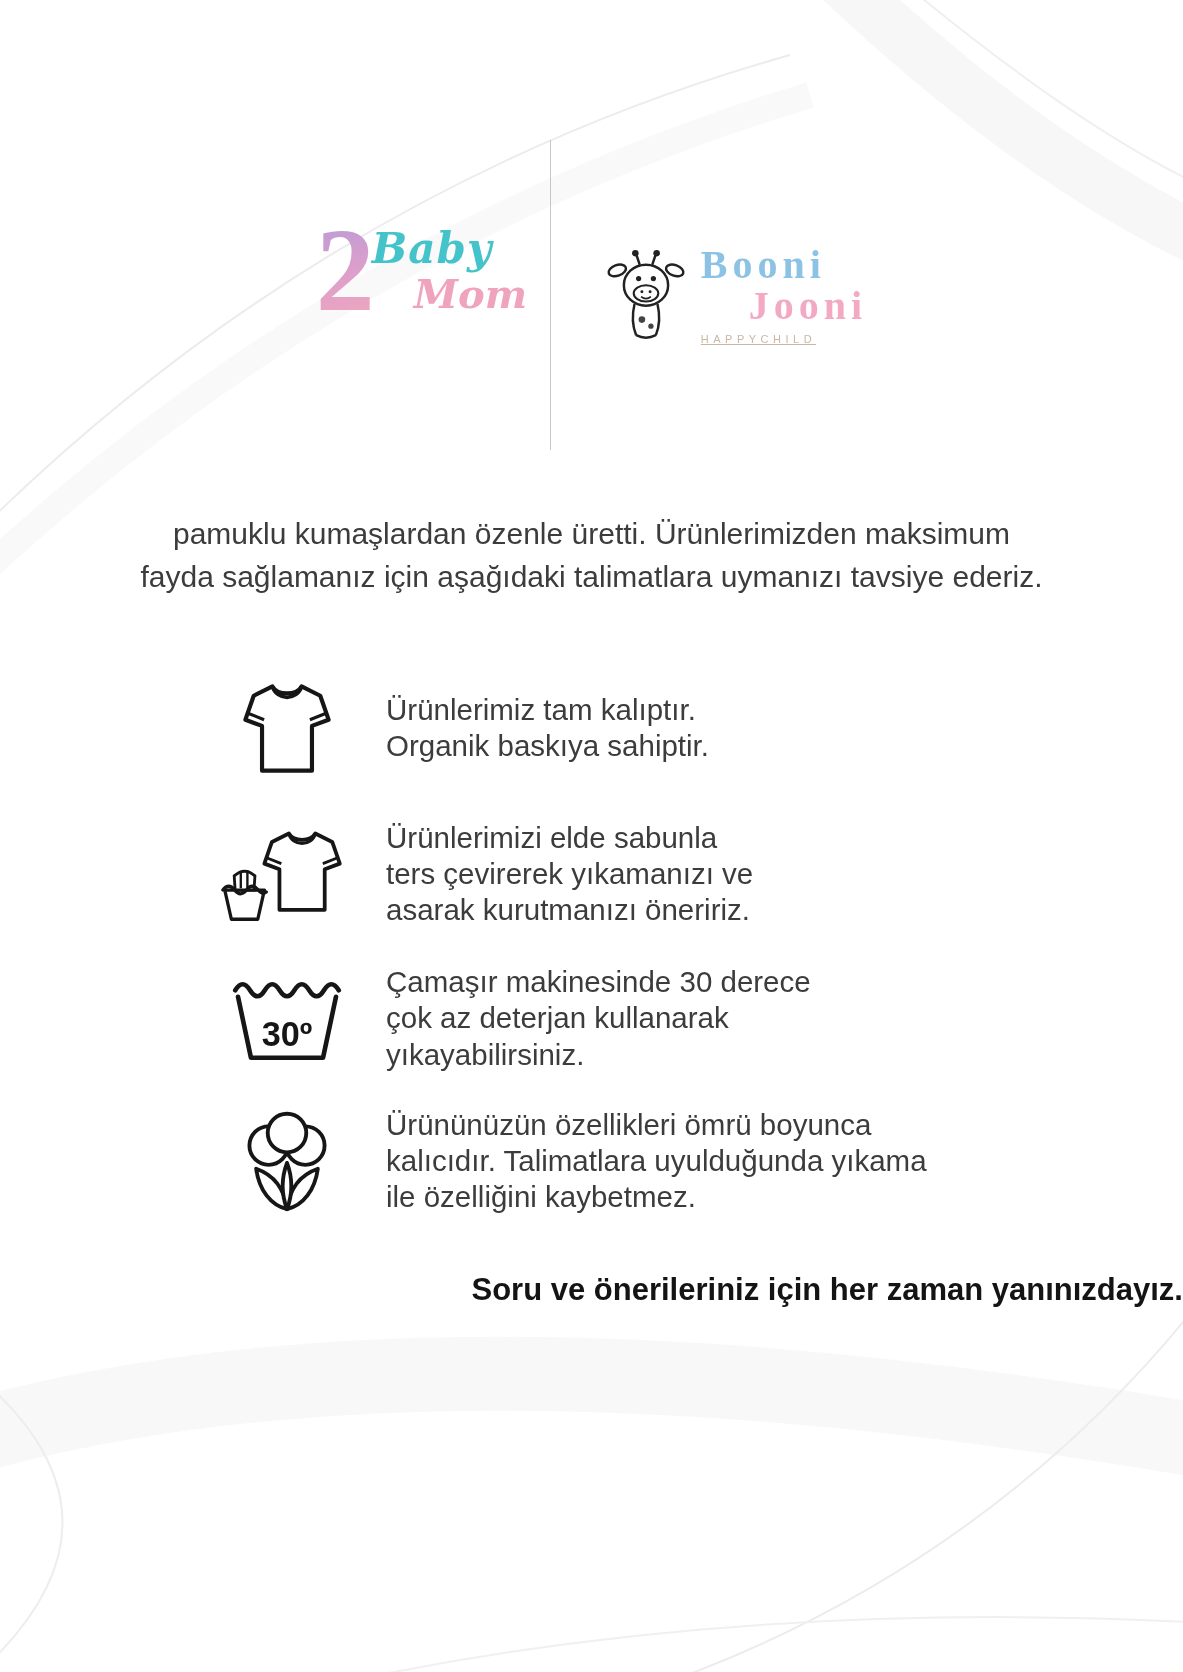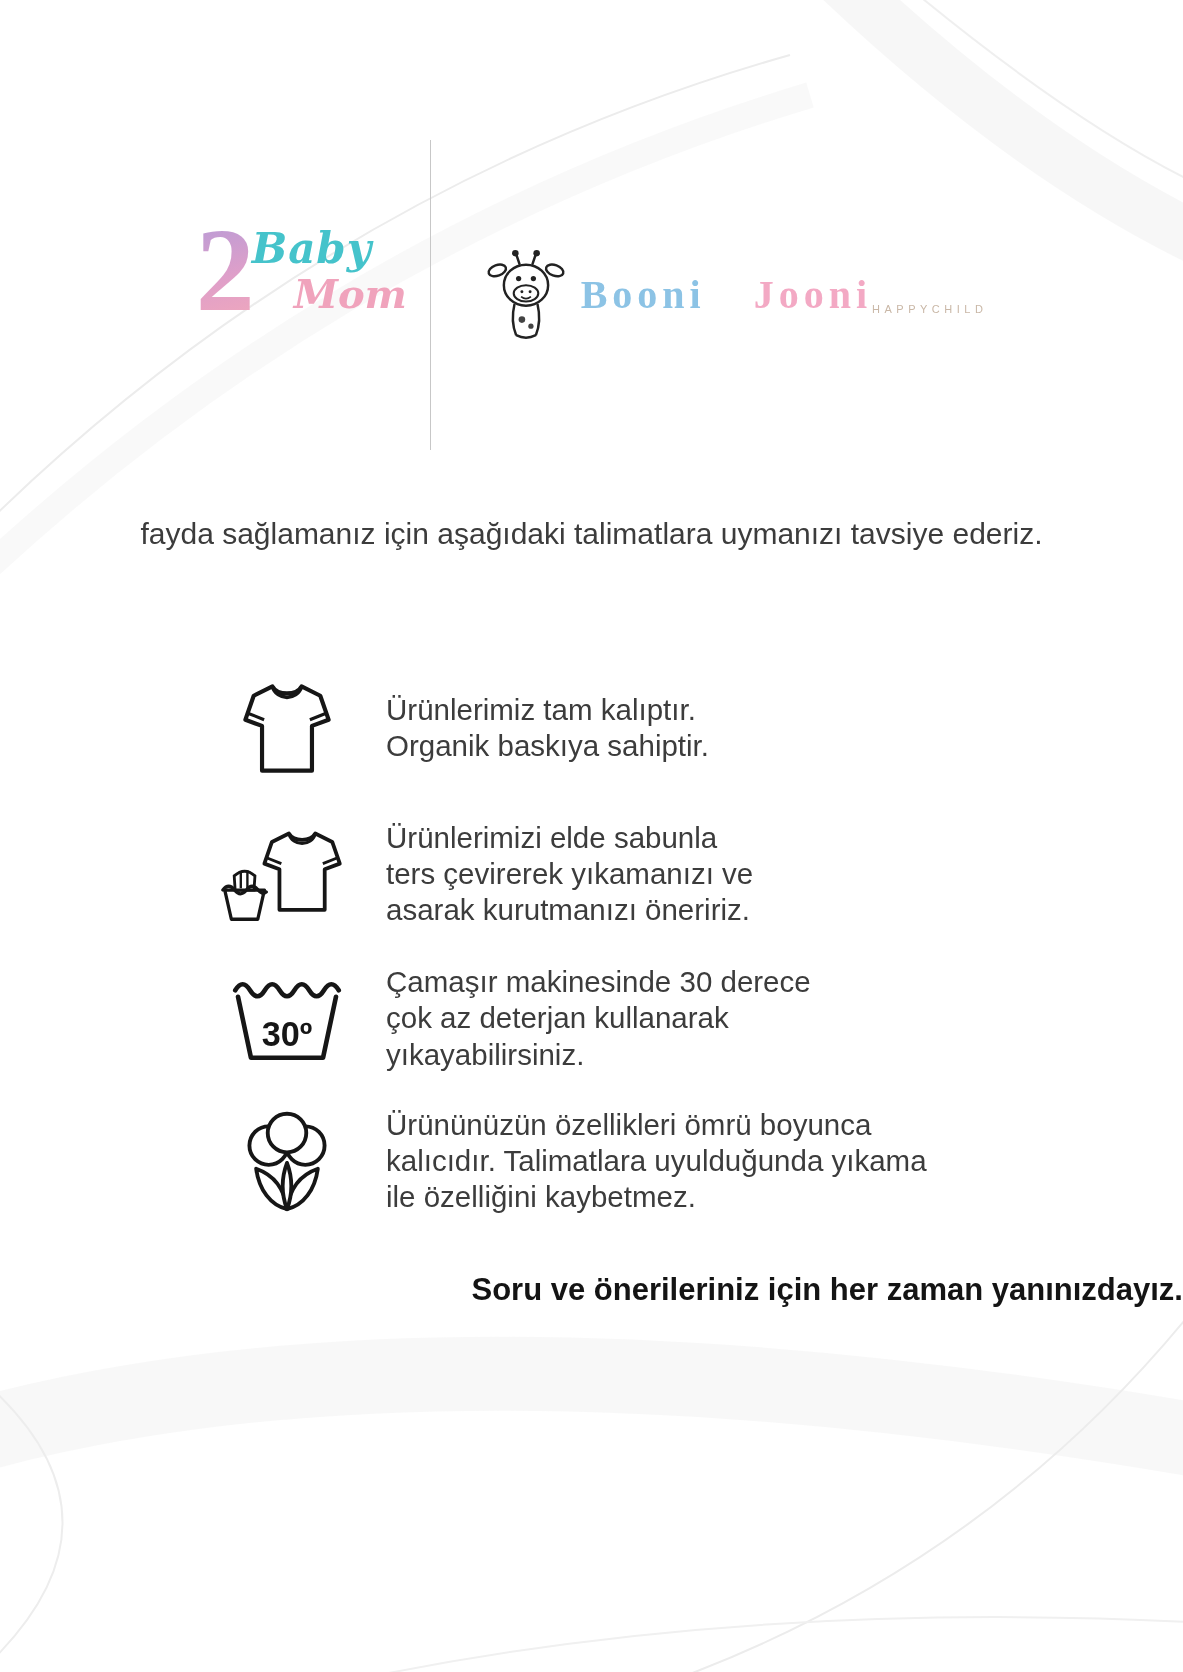--- a/index.html
+++ b/index.html
@@ -45,31 +45,31 @@
     font-size:42px; line-height:1; color:#45c3cb; letter-spacing:1px;
   }
   .mom {
     font-family:"DejaVu Serif", serif; font-style:italic; font-weight:700;
     font-size:40px; line-height:1; color:#f0a3bc;
     margin-top:4px; margin-left:42px;
   }
 
   .logo-right { display:flex; align-items:center; gap:14px; }
   .giraffe { width:82px; height:104px; }
-  .booni-block { display:flex; flex-direction:row; align-items:flex-end; }
+  .booni-block { display:flex; flex-direction:column; align-items:flex-start; }
   .booni {
     font-family:"Liberation Serif", serif; font-weight:700;
     font-size:40px; line-height:1.02; letter-spacing:5px; color:#8cc3e5;
   }
   .jooni {
     font-family:"Liberation Serif", serif; font-weight:700;
     font-size:40px; line-height:1.02; letter-spacing:5px; color:#f3a9c4;margin-left:48px;
   }
   .tagline {
-    margin-top:6px; font-size:11px; letter-spacing:4.5px; color:#c9b7a6;
+    margin-top:6px; font-size:11px; letter-spacing:4.5px; color:#c9b7a6;text-decoration:underline;
   }
 
   
   .intro {
     position:absolute; top:512px; left:30px; right:30px;
     text-align:center;
     font-size:30px; line-height:1.44; color:#3c3c3c;
   }
   .intro strong { font-weight:700; color:#2a2a2a; }
   .intro-line { display:block; }
@@ -147,20 +147,21 @@
       </svg>
       <span class="booni-block">
         <span class="booni">Booni</span>
         <span class="jooni">Jooni</span>
         <span class="tagline">HAPPYCHILD</span>
       </span>
     </div>
   </div>
 
   <p class="intro">
+    <span class="intro-line">pamuklu kumaşlardan özenle üretti. Ürünlerimizden maksimum</span>
     <span class="intro-line">fayda sağlamanız için aşağıdaki talimatlara uymanızı tavsiye ederiz.</span>
   </p>
 
   <div class="instructions">
 
     <div class="inst-row">
       <div class="icon-cell">
         <svg class="icon-svg" width="104" height="112" viewBox="0 0 100 100">
           <path d="M36 10 C41 19 59 19 64 10 L82 19 L90 42 L74 48 L74 91 L26 91 L26 48 L10 42 L18 19 Z" fill="#ffffff" stroke="#161616" stroke-width="4" stroke-linejoin="round"></path>
           <path d="M36 10 C40 24 60 24 64 10" fill="none" stroke="#161616" stroke-width="3.5"></path>

